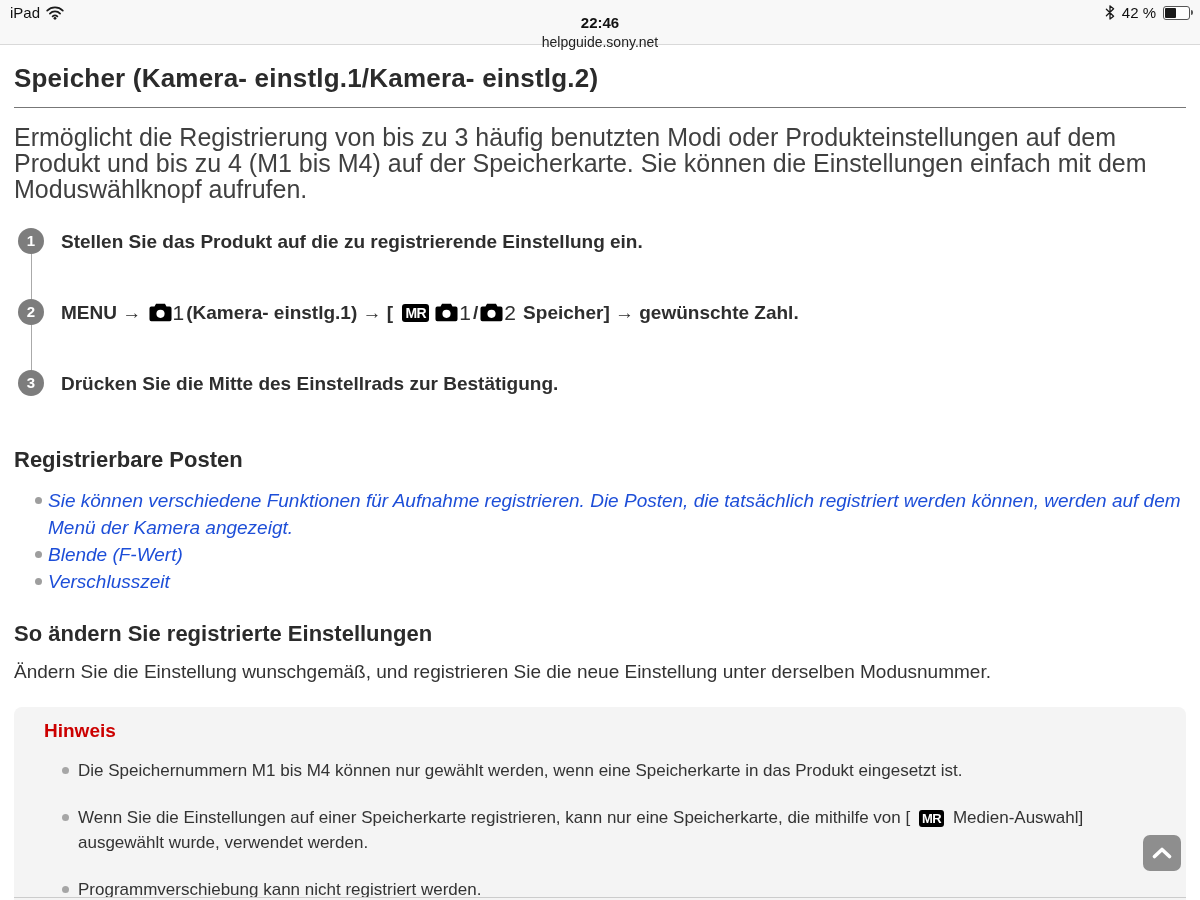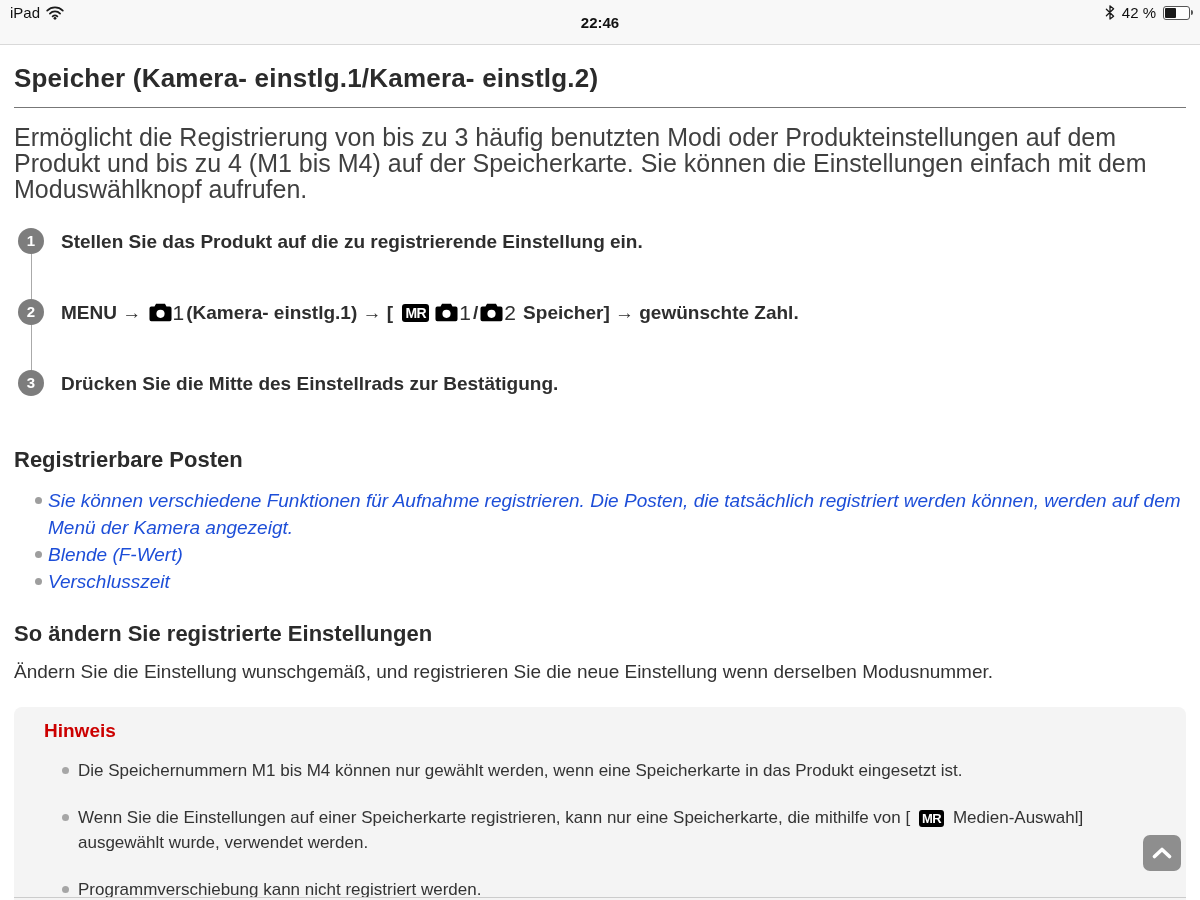--- a/index.html
+++ b/index.html
@@ -98,20 +98,21 @@
       <svg width="18" height="14" viewBox="0 0 18 14" fill="none">
         <path d="M1.2 4.6 A11.2 11.2 0 0 1 16.8 4.6" stroke="#1a1a1a" stroke-width="1.7" stroke-linecap="round"></path>
         <path d="M3.9 7.6 A7 7 0 0 1 14.1 7.6" stroke="#1a1a1a" stroke-width="1.7" stroke-linecap="round"></path>
         <path d="M6.6 10.4 A3.6 3.6 0 0 1 11.4 10.4" stroke="#1a1a1a" stroke-width="1.7" stroke-linecap="round"></path>
         <circle cx="9" cy="12.3" r="1.4" fill="#1a1a1a"></circle>
       </svg>
     </span>
   </div>
   <div class="sb-center">
     <div class="sb-time">22:46</div>
+    <div class="sb-url">helpguide.sony.net</div>
   </div>
   <div class="sb-right">
     <span class="inline-svg">
       <svg width="10" height="15" viewBox="0 0 10 15" fill="none">
         <path d="M5 1 L5 14 L8.6 11.2 L1.4 4.3 M5 1 L8.6 3.8 L1.4 10.7" stroke="#1a1a1a" stroke-width="1.3" stroke-linejoin="round" stroke-linecap="round"></path>
       </svg>
     </span>
     <span class="sb-batt-pct">42 %</span>
     <span class="battery">
       <span class="fill"></span>
@@ -162,21 +163,21 @@
   </ol>
 
   <h2 class="section-heading">Registrierbare Posten</h2>
   <ul class="dots">
     <li>Sie können verschiedene Funktionen für Aufnahme registrieren. Die Posten, die tatsächlich registriert werden können, werden auf dem Menü der Kamera angezeigt.</li>
     <li>Blende (F-Wert)</li>
     <li>Verschlusszeit</li>
   </ul>
 
   <h2 class="sub-heading">So ändern Sie registrierte Einstellungen</h2>
-  <p class="body-text">Ändern Sie die Einstellung wunschgemäß, und registrieren Sie die neue Einstellung wenn derselben Modusnummer.</p>
+  <p class="body-text">Ändern Sie die Einstellung wunschgemäß, und registrieren Sie die neue Einstellung unter derselben Modusnummer.</p>
 
   <div class="note-box">
     <div class="note-heading">Hinweis</div>
     <ul class="note-list">
       <li><span>Die Speichernummern M1 bis M4 können nur gewählt werden, wenn eine Speicherkarte in das Produkt eingesetzt ist.</span></li>
       <li><span>Wenn Sie die Einstellungen auf einer Speicherkarte registrieren, kann nur eine Speicherkarte, die mithilfe von [ </span><span class="mr-badge">MR</span><span> Medien-Auswahl] ausgewählt wurde, verwendet werden.</span></li>
       <li><span>Programmverschiebung kann nicht registriert werden.</span></li>
     </ul>
   </div>
 

